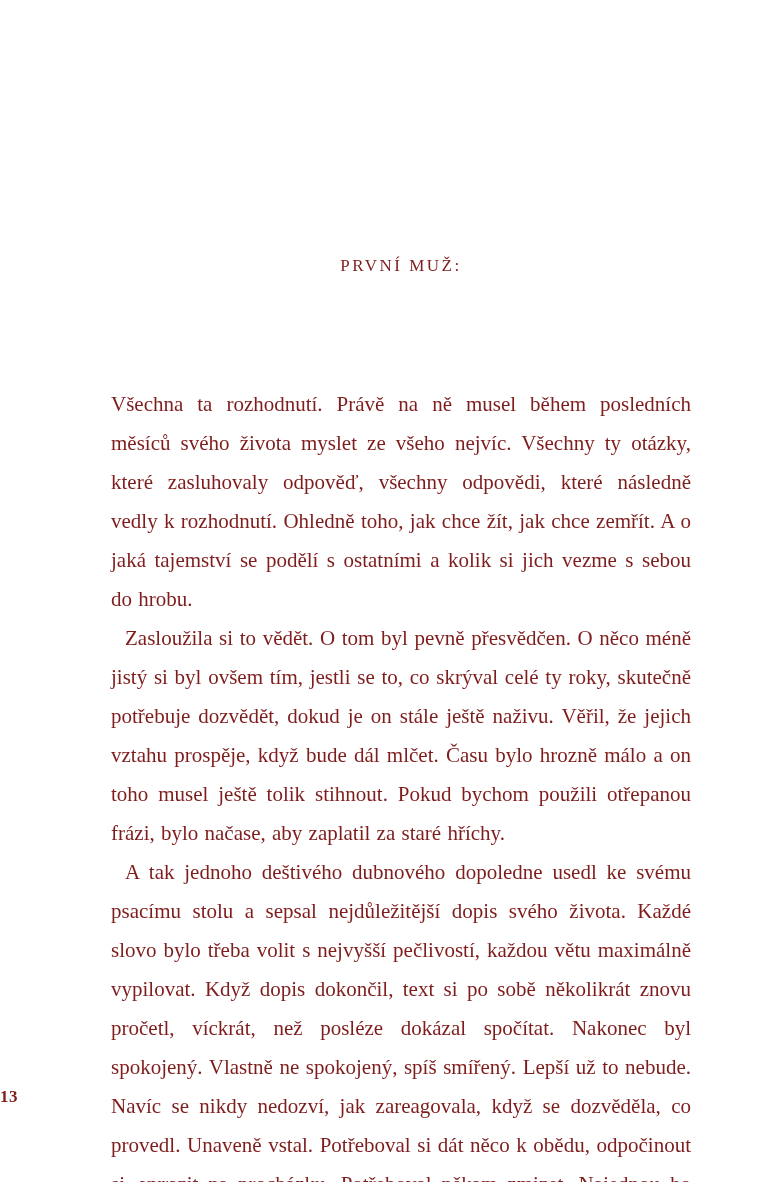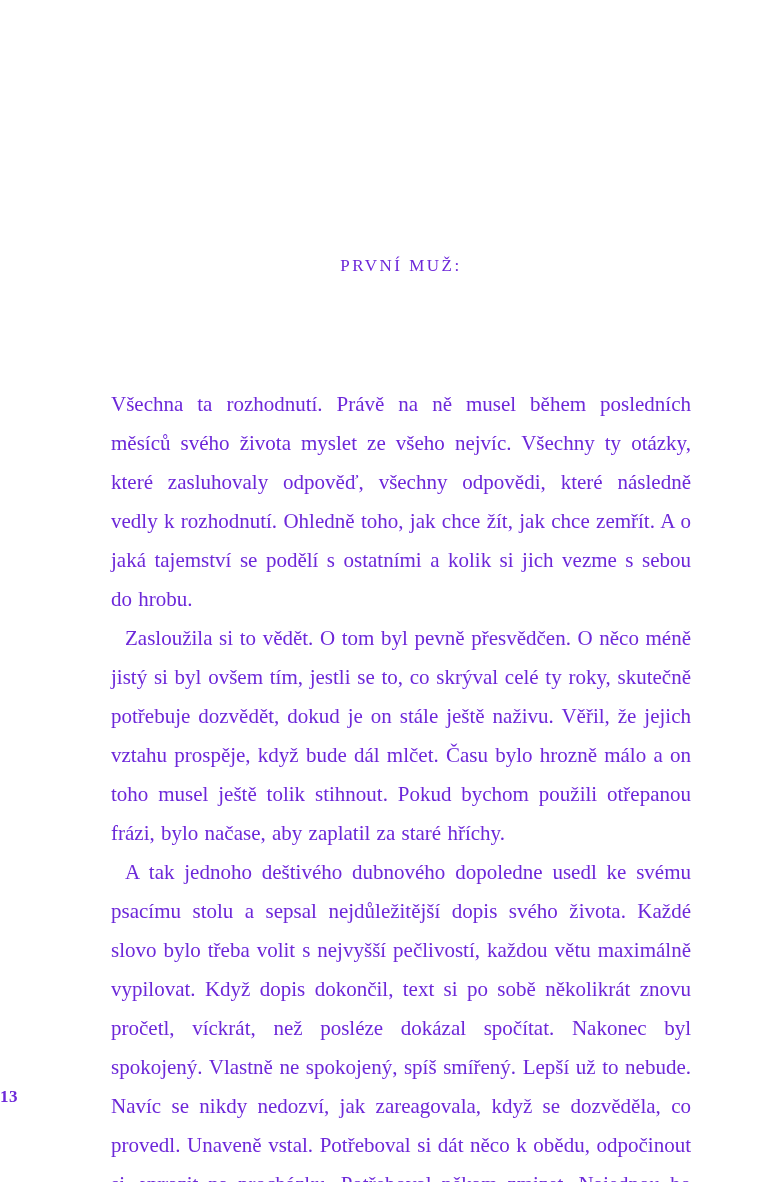--- a/index.html
+++ b/index.html
@@ -10,21 +10,21 @@
     width: 768px;
     height: 1182px;
     background: #ffffff;
     overflow: hidden;
   }
   .page {
     position: relative;
     width: 768px;
     height: 1182px;
     background: #ffffff;
-    color: #6d28d9;
+    color: #7f1d1d;
     font-family: "Liberation Serif", "DejaVu Serif", serif;
     -webkit-font-smoothing: antialiased;
   }
   .chapter-heading {
     position: absolute;
     top: 250px;
     left: 111px;
     width: 580px;
     text-align: center;
     font-size: 17px;

